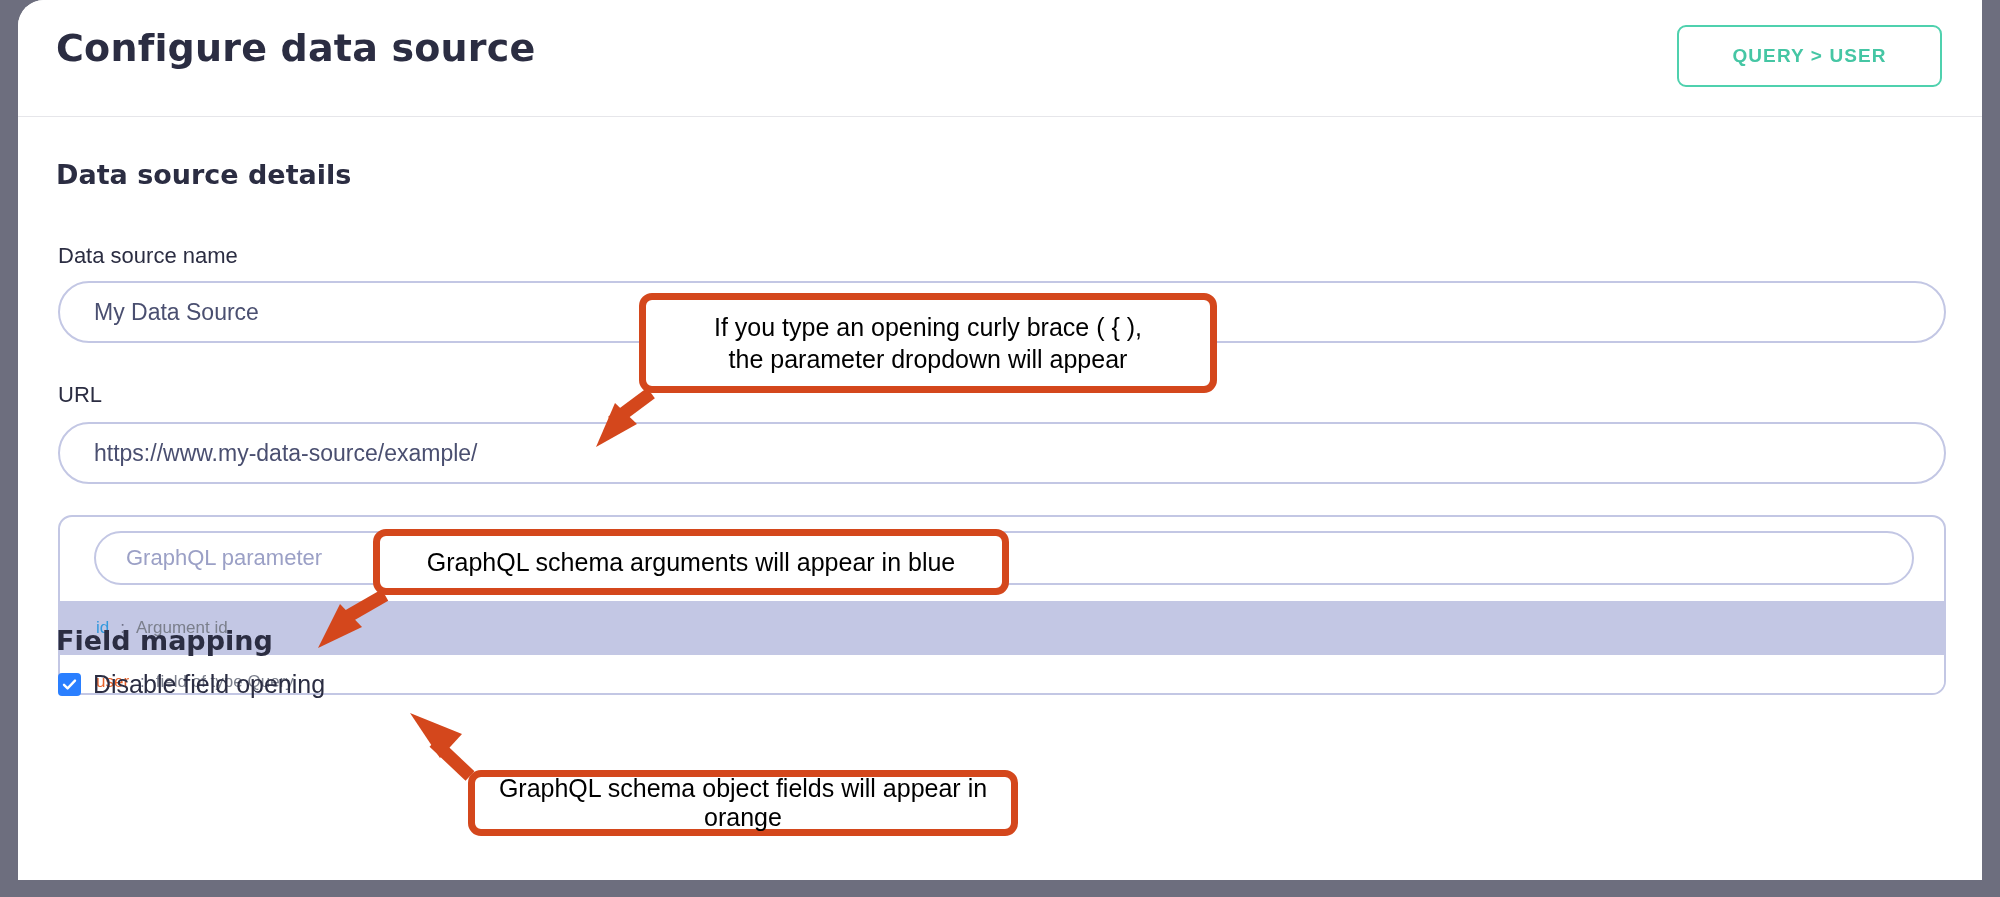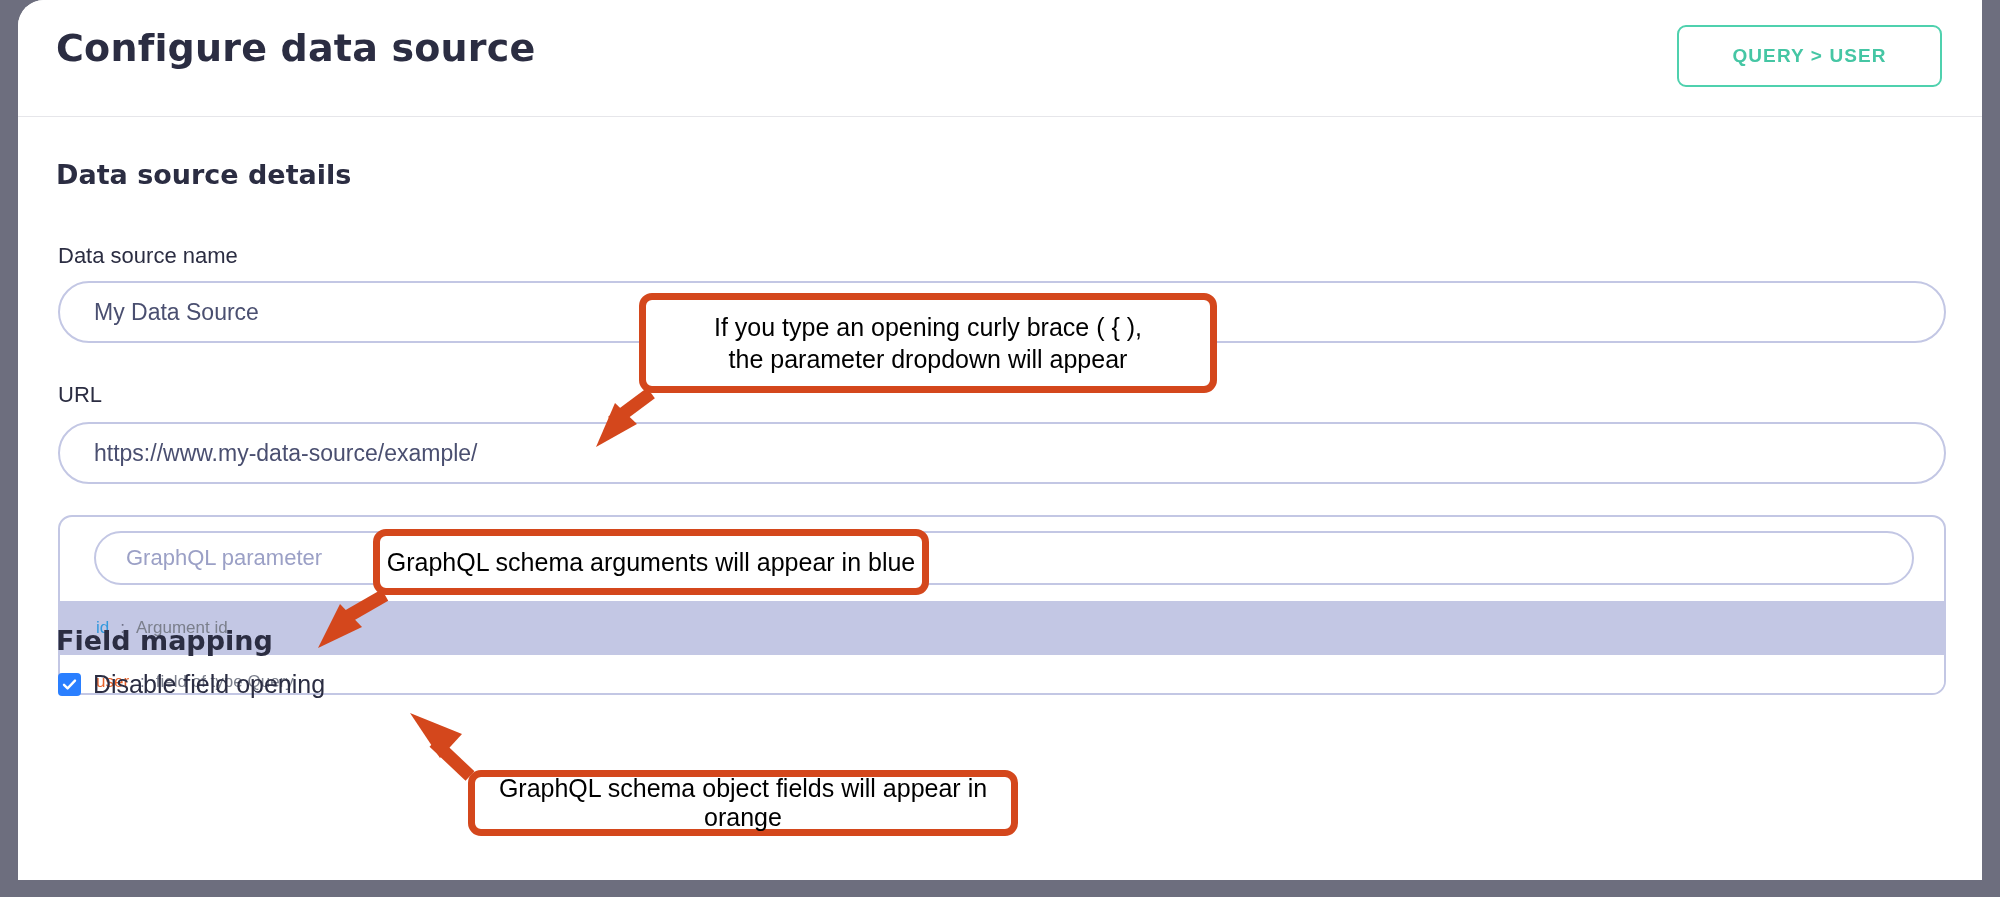--- a/index.html
+++ b/index.html
@@ -227,21 +227,21 @@
     top: 293px;
     width: 578px;
     height: 100px;
     font-size: 25px;
     line-height: 1.30;
     padding: 0 14px;
   }
   #callout-blue-args {
     left: 373px;
     top: 529px;
-    width: 556px;
+    width: 636px;
     height: 66px;
     font-size: 25px;
   }
   #callout-orange-fields {
     left: 468px;
     top: 770px;
     width: 550px;
     height: 66px;
     font-size: 25px;
   }

